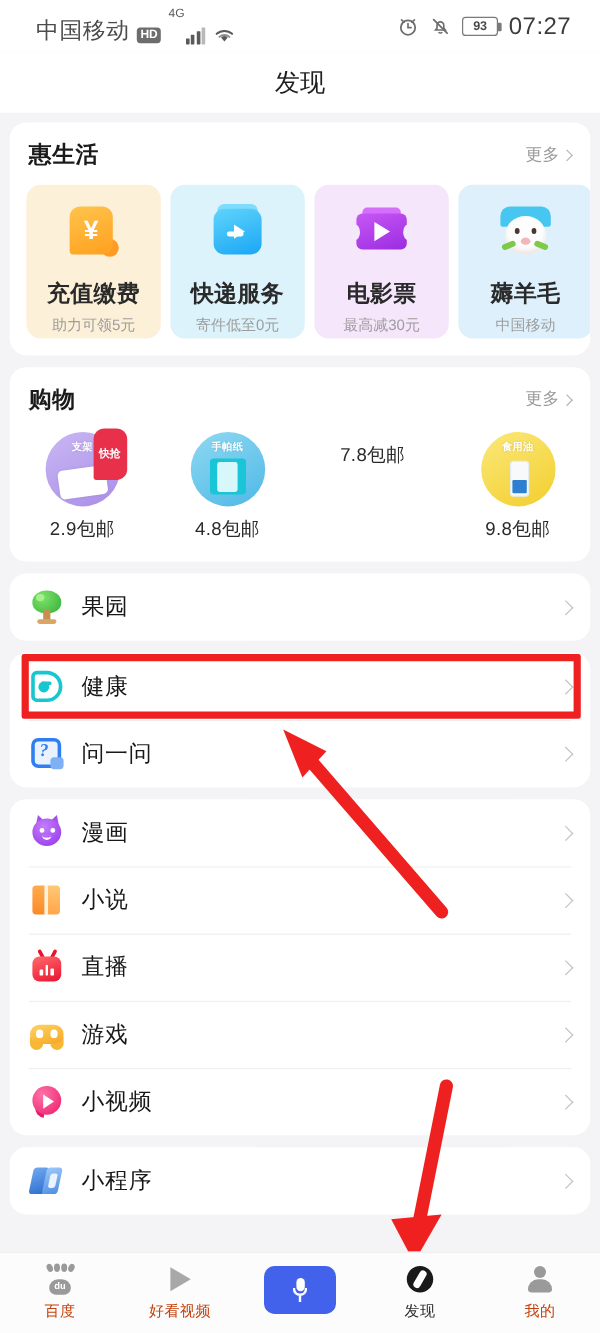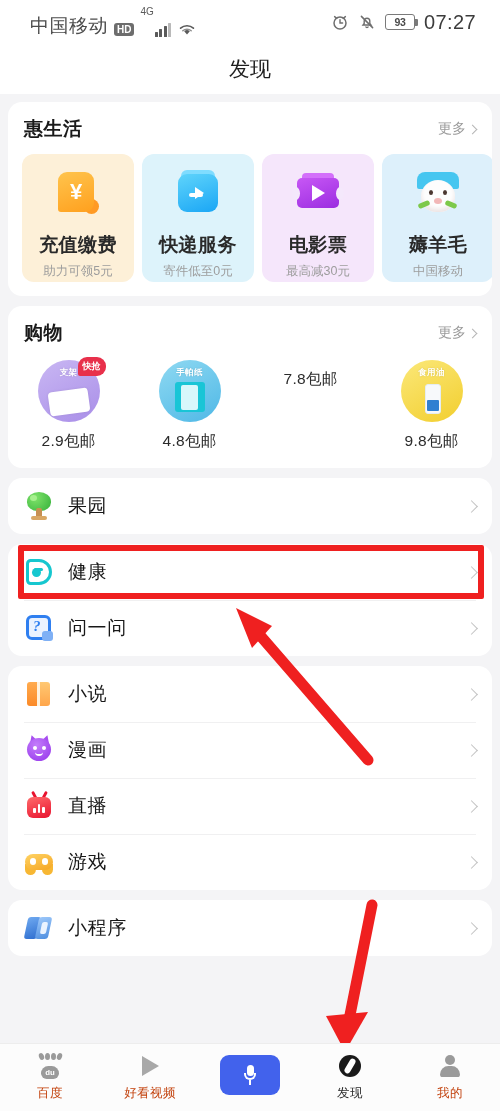--- a/index.html
+++ b/index.html
@@ -166,21 +166,21 @@
   }
   .shop-label{
     position:absolute; top:7px; left:0; right:0; text-align:center;
     font-size:8.5px; color:#fff; font-weight:bold; letter-spacing:.3px;
     text-shadow: 0 0 2px rgba(0,0,0,.15);
   }
   .shop-badge{
     position:absolute; top:-3px; right:-6px;
     background:#e8304b; color:#fff; font-size:9px; font-weight:bold;
     border-radius: 9px 9px 9px 2px;
-    padding: 5px 5px; line-height:1;
+    padding: 17px 5px; line-height:1;
   }
   .shop-price{ font-size:15.5px; color:#2b2b2b; margin-top:9px; letter-spacing:.3px;}
   .prod-a{ position:absolute; bottom:8px; left:11px; width:40px;height:24px;background:#fff;border-radius:4px;transform:rotate(-8deg); box-shadow:0 0 3px rgba(0,0,0,.08)}
   .prod-b{ position:absolute; bottom:10px; left:16px; width:30px;height:30px;background:#19c5d6;border-radius:3px;}
   .prod-b2{position:absolute; bottom:12px; left:22px; width:17px;height:25px;background:#d8f7fb;border-radius:2px}
   .prod-c{ position:absolute; bottom:13px; left:18px; width:26px;height:14px;background:#fff;border-radius:4px;transform:rotate(-18deg)}
   .prod-c2{position:absolute; bottom:6px; left:28px; width:7px;height:16px;background:#f2879f;border-radius:3px;transform:rotate(-18deg)}
   .prod-d{ position:absolute; bottom:8px; left:24px; width:16px;height:30px;background:#f7f9fb;border-radius:3px;border:1px solid #e5edf3}
   .prod-d2{position:absolute; bottom:11px; left:26px; width:12px;height:11px;background:#2f7fd1;border-radius:1px}
 
@@ -488,38 +488,38 @@
             <i class="q">?</i>
             <i class="bubble"></i>
         </span>
         <span class="row-name">问一问</span>
         <i class="chev"></i>
       </div>
     </div>
 
     <div class="card">
       <div class="row">
-        <span class="row-ico ic-book">
-          <i class="a"></i>
-            <i class="b"></i>
-            <i class="mid"></i>
-        </span>
-        <span class="row-name">小说</span>
-        <i class="chev"></i>
-      </div>
-      <div class="row">
         <span class="row-ico ic-cat">
           <i class="ear l"></i>
             <i class="ear r"></i>
             <i class="head"></i>
           <i class="eye l"></i>
             <i class="eye r"></i>
             <i class="mouth"></i>
         </span>
         <span class="row-name">漫画</span>
+        <i class="chev"></i>
+      </div>
+      <div class="row">
+        <span class="row-ico ic-book">
+          <i class="a"></i>
+            <i class="b"></i>
+            <i class="mid"></i>
+        </span>
+        <span class="row-name">小说</span>
         <i class="chev"></i>
       </div>
       <div class="row">
         <span class="row-ico ic-tv">
           <i class="ant l"></i>
             <i class="ant r"></i>
             <i class="box"></i>
           <span class="bars">
               <i></i>
               <i></i>
@@ -531,20 +531,29 @@
       </div>
       <div class="row">
         <span class="row-ico ic-pad">
           <i class="grip l"></i>
             <i class="grip r"></i>
             <i class="body"></i>
           <i class="eye l"></i>
             <i class="eye r"></i>
         </span>
         <span class="row-name">游戏</span>
+        <i class="chev"></i>
+      </div>
+      <div class="row">
+        <span class="row-ico ic-play">
+          <i class="tail"></i>
+            <i class="c"></i>
+            <i class="tri"></i>
+        </span>
+        <span class="row-name">小视频</span>
         <i class="chev"></i>
       </div>
     </div>
 
     <div class="card">
       <div class="row">
         <span class="row-ico ic-mini">
           <i class="d1"></i>
             <i class="d2"></i>
         </span>

